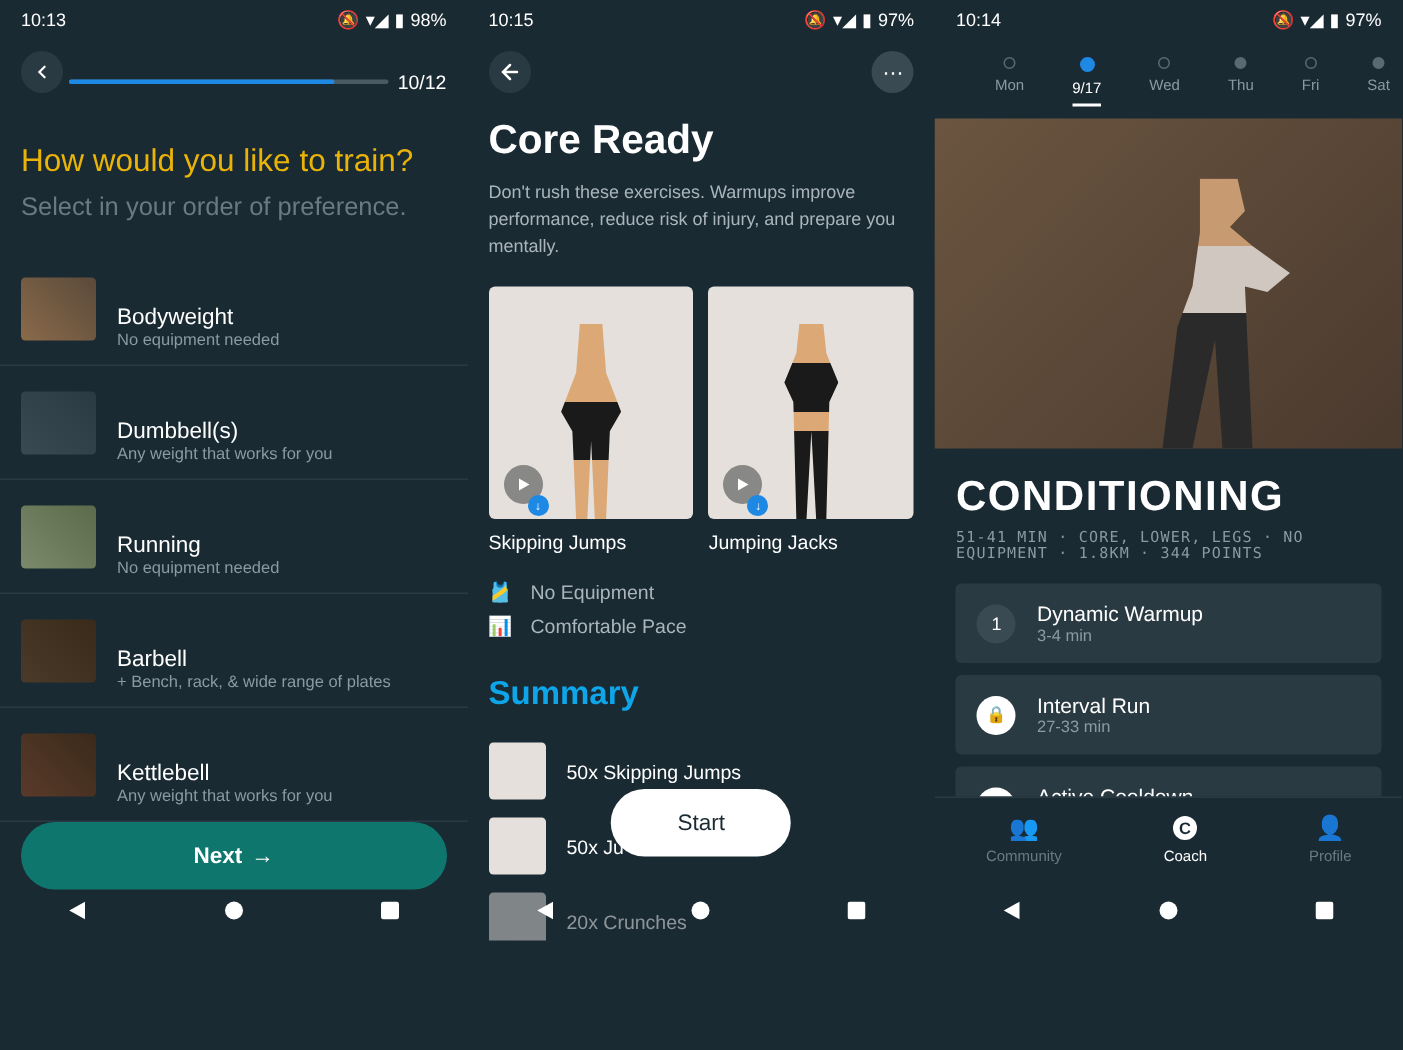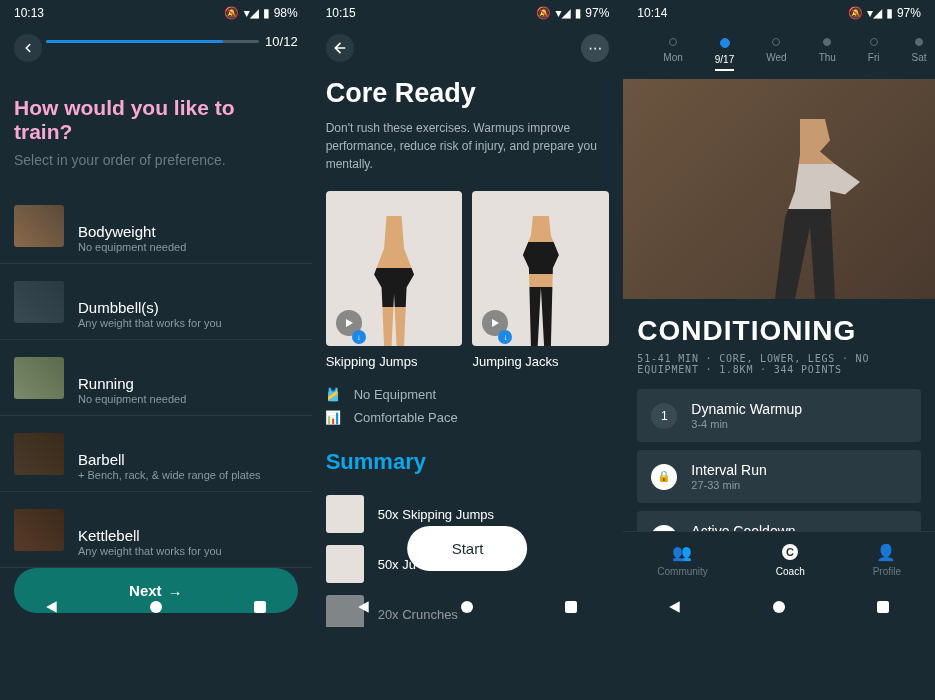--- a/index.html
+++ b/index.html
@@ -4,28 +4,28 @@
 <style>
 * { margin: 0; padding: 0; box-sizing: border-box; font-family: -apple-system, BlinkMacSystemFont, 'Segoe UI', sans-serif; }
 body { background: #1a2a33; display: flex; width: 935px; height: 700px; overflow: hidden; }
 .screen { width: 311.67px; height: 627px; background: #1a2a33; position: relative; overflow: hidden; display: flex; flex-direction: column; }
 .status-bar { display: flex; justify-content: space-between; align-items: center; padding: 6px 14px; font-size: 12px; color: #fff; font-weight: 500; }
 .status-icons { display: flex; gap: 4px; align-items: center; }
 .nav-bar { display: flex; justify-content: space-around; align-items: center; padding: 12px 0; position: absolute; bottom: 0; width: 100%; }
 .nav-btn { width: 16px; height: 16px; display: flex; align-items: center; justify-content: center; }
 
 
-.s1-header { display: flex; align-items: flex-start; gap: 4px; padding: 8px 14px 14px; }
+.s1-header { display: flex; align-items: flex-end; gap: 4px; padding: 8px 14px 14px; }
 .back-btn { width: 28px; height: 28px; border-radius: 50%; background: #2a3a43; display: flex; align-items: center; justify-content: center; color: #fff; }
 .progress-wrap { flex: 1; display: flex; align-items: center; gap: 6px; }
 .progress-bar { flex: 1; height: 3px; background: #4a5a63; border-radius: 2px; position: relative; }
 .progress-fill { height: 100%; background: #1e88e5; width: 83%; border-radius: 2px; }
 .progress-text { color: #fff; font-size: 13px; }
-.s1-title { color: #f9a8d4; font-size: 21px; font-weight: 700; padding: 20px 14px 8px; }
-.s1-subtitle { color: #6a7a83; font-size: 14px; padding: 0 14px 20px; }
+.s1-title { color: #eab308; font-size: 21px; font-weight: 400; padding: 20px 14px 8px; }
+.s1-subtitle { color: #6a7a83; font-size: 17px; padding: 0 14px 20px; }
 .train-list { flex: 1; }
 .train-item { display: flex; align-items: center; gap: 14px; padding: 10px 14px; border-bottom: 1px solid #2a3a43; }
 .train-thumb { width: 50px; height: 42px; background: #3a4a53; border-radius: 3px; flex-shrink: 0; }
 .train-text { flex: 1; }
 .train-name { color: #fff; font-size: 15px; font-weight: 500; margin-top: 25px; }
 .train-desc { color: #8a9aa3; font-size: 11px; margin-top: 1px; }
 .next-btn { margin: 0 14px 50px; padding: 14px; background: #0f766e; color: #fff; border-radius: 24px; text-align: center; font-size: 15px; display: flex; align-items: center; justify-content: center; gap: 6px; font-weight: bold; }
 
 
 .s2-header { display: flex; justify-content: space-between; align-items: center; padding: 8px 14px 10px; }

